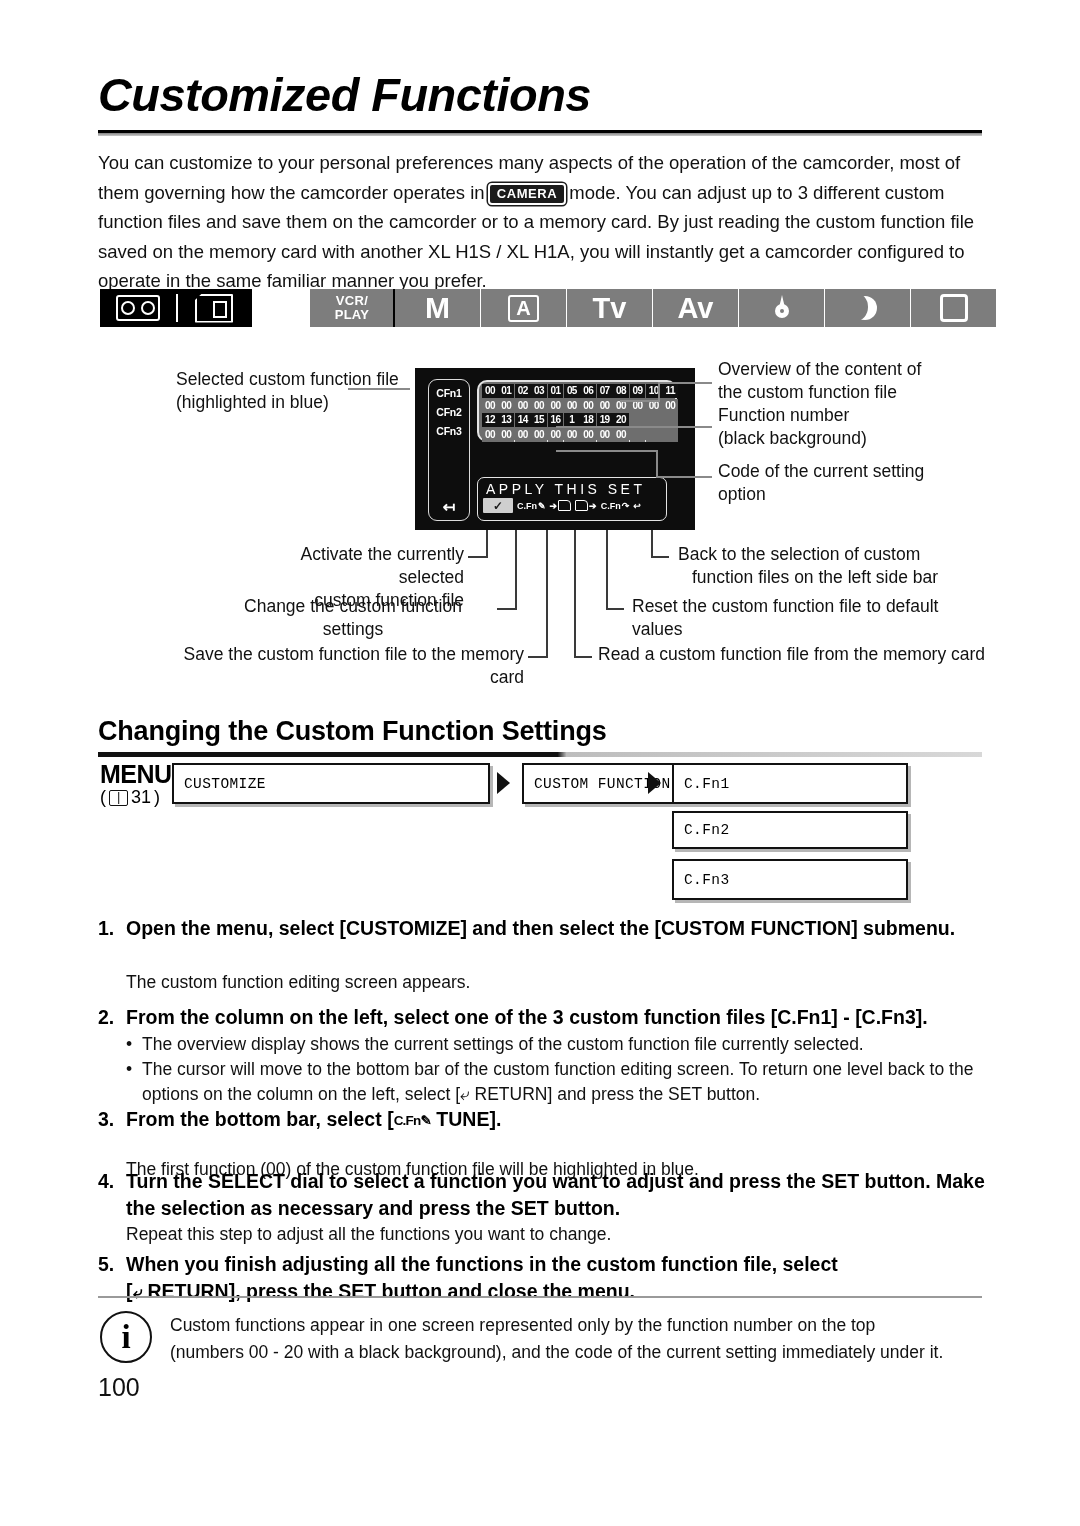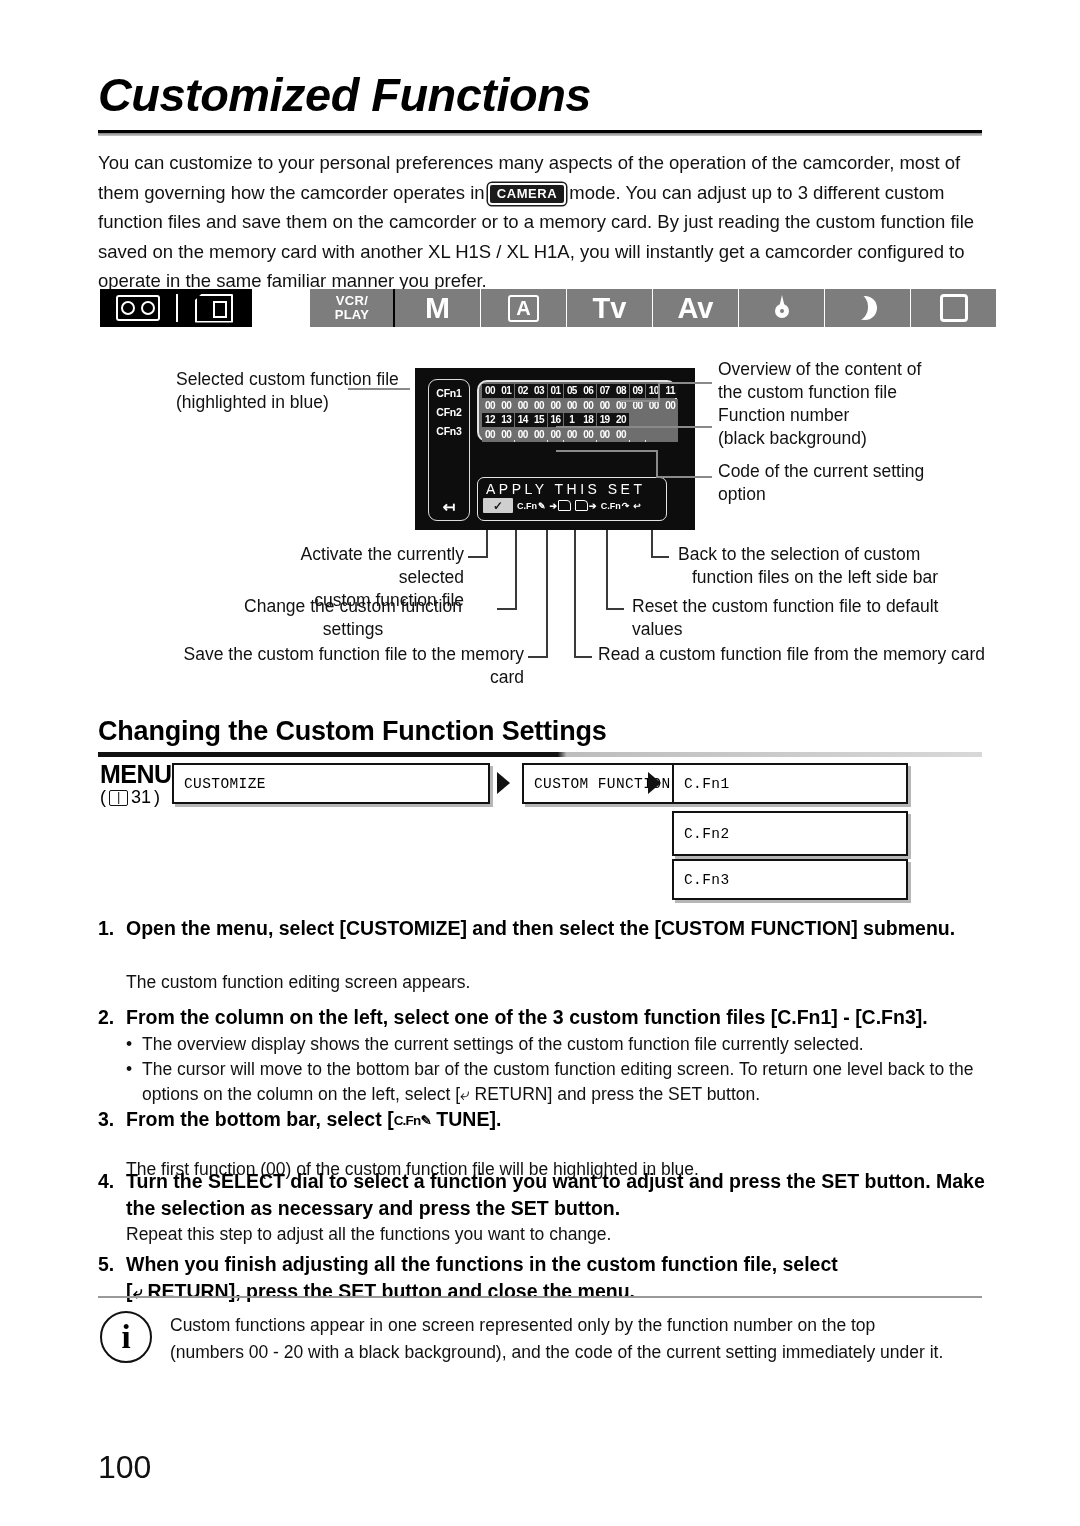--- a/index.html
+++ b/index.html
@@ -404,22 +404,22 @@
     display:flex; align-items:center; justify-content:center;
     font-family: "Liberation Serif", serif;
     font-size: 33px; font-weight: bold; line-height: 1;
   }
   .note-text {
     position:absolute; left:170px; top:1312px; width:818px;
     font-size:17.5px; line-height:27px; color:#111;
   }
 
   .page-num {
-    position:absolute; left:98px; top:1449px;
-    font-size: 32px; color:#111;
+    position:absolute; left:98px; top:1373px;
+    font-size: 25px; color:#111;
   }
 </style>
 </head>
 <body>
 
 <div id="page" data-name="manual-page">
 
   <div class="page-title" data-name="page-title">Customized Functions</div>
   <div class="title-rule" data-name="title-divider"></div>
 
@@ -637,21 +637,21 @@
     <span class="book-icon" data-name="book-icon"></span>
     <span data-name="menu-ref-page-number">31</span>
     <span data-name="menu-ref-close-paren">)</span>
   </div>
 
   <div class="mbox mbox-shadow" style="left:172px; top:763px; width:318px; height:41px;" data-name="menu-box-customize">CUSTOMIZE</div>
   <div class="marrow" style="left:497px; top:772px;" data-name="menu-arrow-1-icon"></div>
   <div class="mbox mbox-shadow" style="left:522px; top:763px; width:318px; height:41px;" data-name="menu-box-custom-function">CUSTOM FUNCTION</div>
   <div class="marrow" style="left:648px; top:772px;" data-name="menu-arrow-2-icon"></div>
   <div class="mbox mbox-shadow" style="left:672px; top:763px; width:236px; height:41px;" data-name="menu-box-cfn1">C.Fn1</div>
-  <div class="mbox mbox-shadow" style="left:672px; top:811px; width:236px; height:45px;" data-name="menu-box-cfn2">C.Fn2</div>
+  <div class="mbox mbox-shadow" style="left:672px; top:811px; width:236px; height:38px;" data-name="menu-box-cfn2">C.Fn2</div>
   <div class="mbox mbox-shadow" style="left:672px; top:859px; width:236px; height:41px;" data-name="menu-box-cfn3">C.Fn3</div>
 
   <style>
     [data-name="menu-arrow-2-icon"]{ left:648px; }
   </style>
 
   <div class="step" style="top:915px;" data-name="step-1">
     <span class="num" data-name="step-1-number">1.</span>
     <span class="body" data-name="step-1-text">Open the menu, select [CUSTOMIZE] and then select the [CUSTOM FUNCTION] submenu.</span>
   </div>

